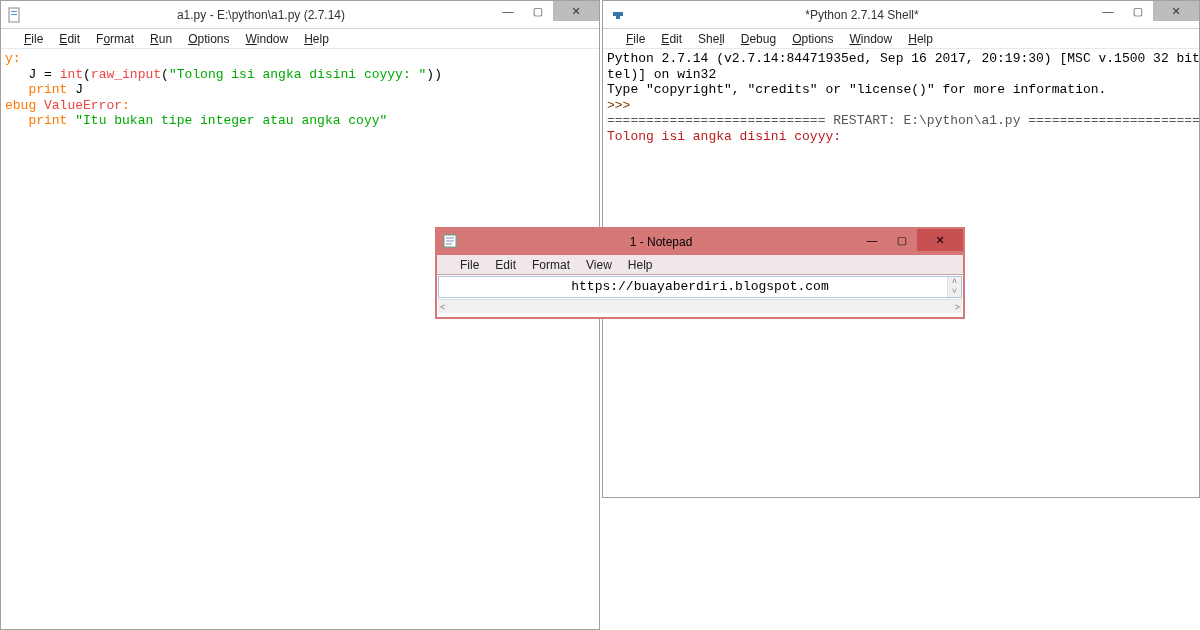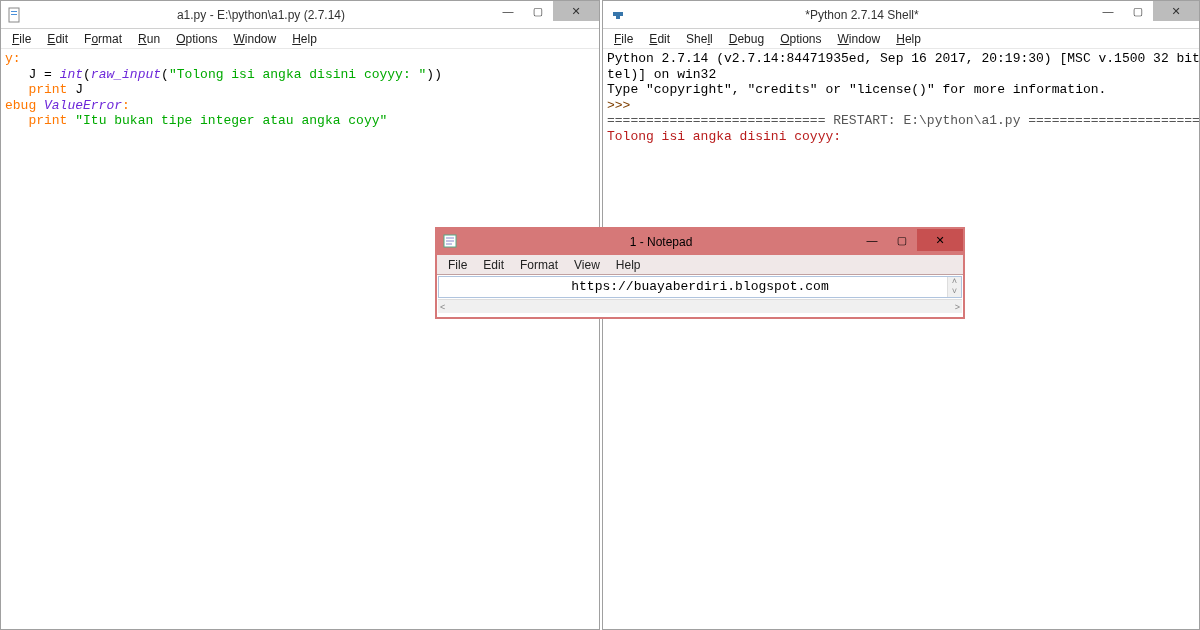--- a/index.html
+++ b/index.html
@@ -62,21 +62,21 @@
       width: 46px;
     }
     .win-btn.close-gray {
       background: #bcbcbc;
       width: 46px;
     }
     .menubar {
       height: 20px;
       display: flex;
       align-items: center;
-      padding: 0 4px;
+      padding: 0 16px;
       gap: 2px;
       border-bottom: 1px solid #e8e8e8;
       font-size: 12px;
       color: #222;
     }
     .menubar span {
       padding: 1px 7px;
       cursor: pointer;
     }
     .menubar span u { text-decoration: underline; }
@@ -84,21 +84,21 @@
       flex: 1;
       padding: 2px 4px;
       font-family: "Courier New", monospace;
       font-size: 13px;
       line-height: 1.2;
       white-space: pre;
       overflow: hidden;
       color: #000;
     }
     .kw-orange { color: #ff7700; }
-    .kw-purple { color: #6d28d9; font-style: italic; }
+    .kw-purple { color: #ef4444; }
     .kw-green { color: #00aa00; }
     .kw-blue { color: #b91c1c; }
     .kw-black { color: #000; }
     .kw-red { color: #dd0000; }
     .kw-brown { color: #7f3f00; }
 
     
     .notepad {
       border: 2px solid #d67878;
     }
@@ -195,21 +195,21 @@
     <span><u>W</u>indow</span>
     <span><u>H</u>elp</span>
   </div>
   <div class="editor"><span class="kw-orange">y:</span>
 <span>   </span><span class="kw-black">J = </span><span class="kw-purple">int</span><span>(</span><span class="kw-purple">raw_input</span><span>(</span><span class="kw-green">"Tolong isi angka disini coyyy: "</span><span>))</span>
 <span>   </span><span class="kw-orange">print</span><span> J</span>
 <span class="kw-orange">ebug </span><span class="kw-purple">ValueError</span><span class="kw-orange">:</span>
 <span>   </span><span class="kw-orange">print</span><span> </span><span class="kw-green">"Itu bukan tipe integer atau angka coyy"</span></div>
 </div>
 
-<div class="window" style="left:602px; top:0; width:598px; height:630px;">
+<div class="window" style="left:602px; top:0; width:598px; height:498px;">
   <div class="titlebar">
     <span class="titlebar-icon">
       <svg width="16" height="16" viewBox="0 0 16 16">
           <path d="M5 2h4v3H4v4h3v3h4V9h3V5H9V2z" fill="#3776ab"></path>
           <circle cx="6" cy="3.5" r="0.8" fill="#fff"></circle>
         </svg>
     </span>
     <span class="titlebar-title">*Python 2.7.14 Shell*</span>
     <div class="win-controls">
       <div class="win-btn">—</div>

